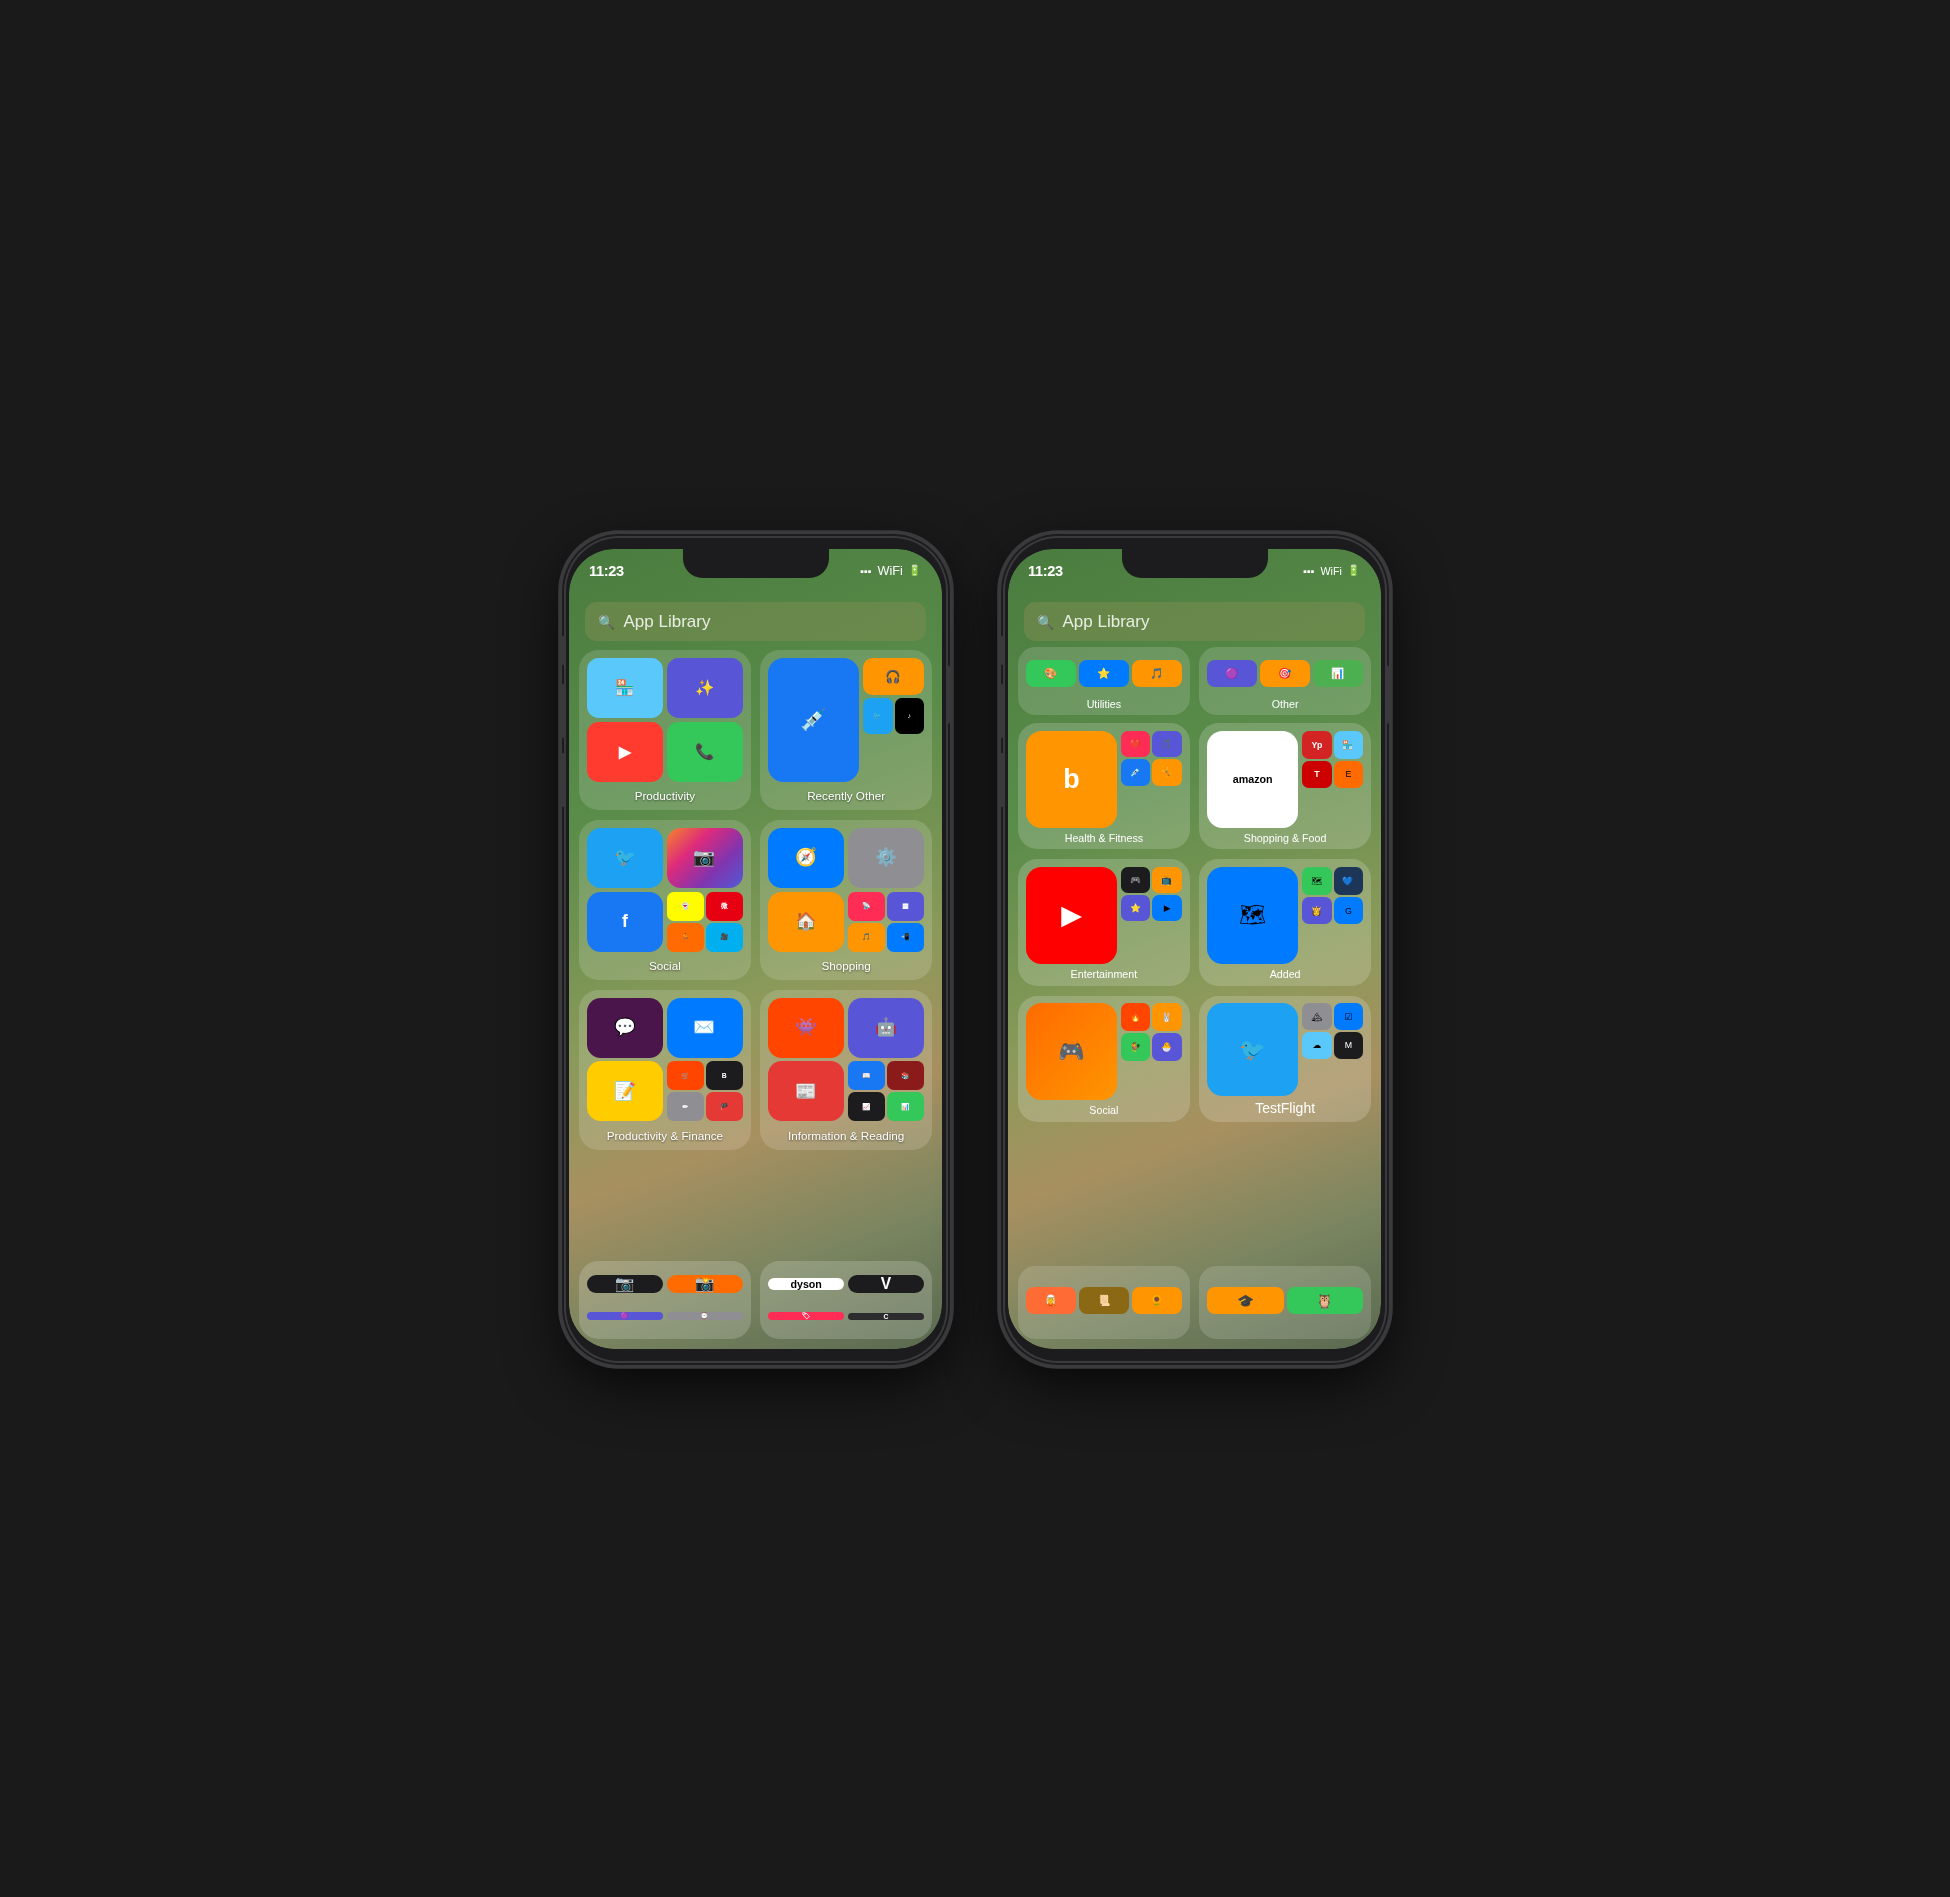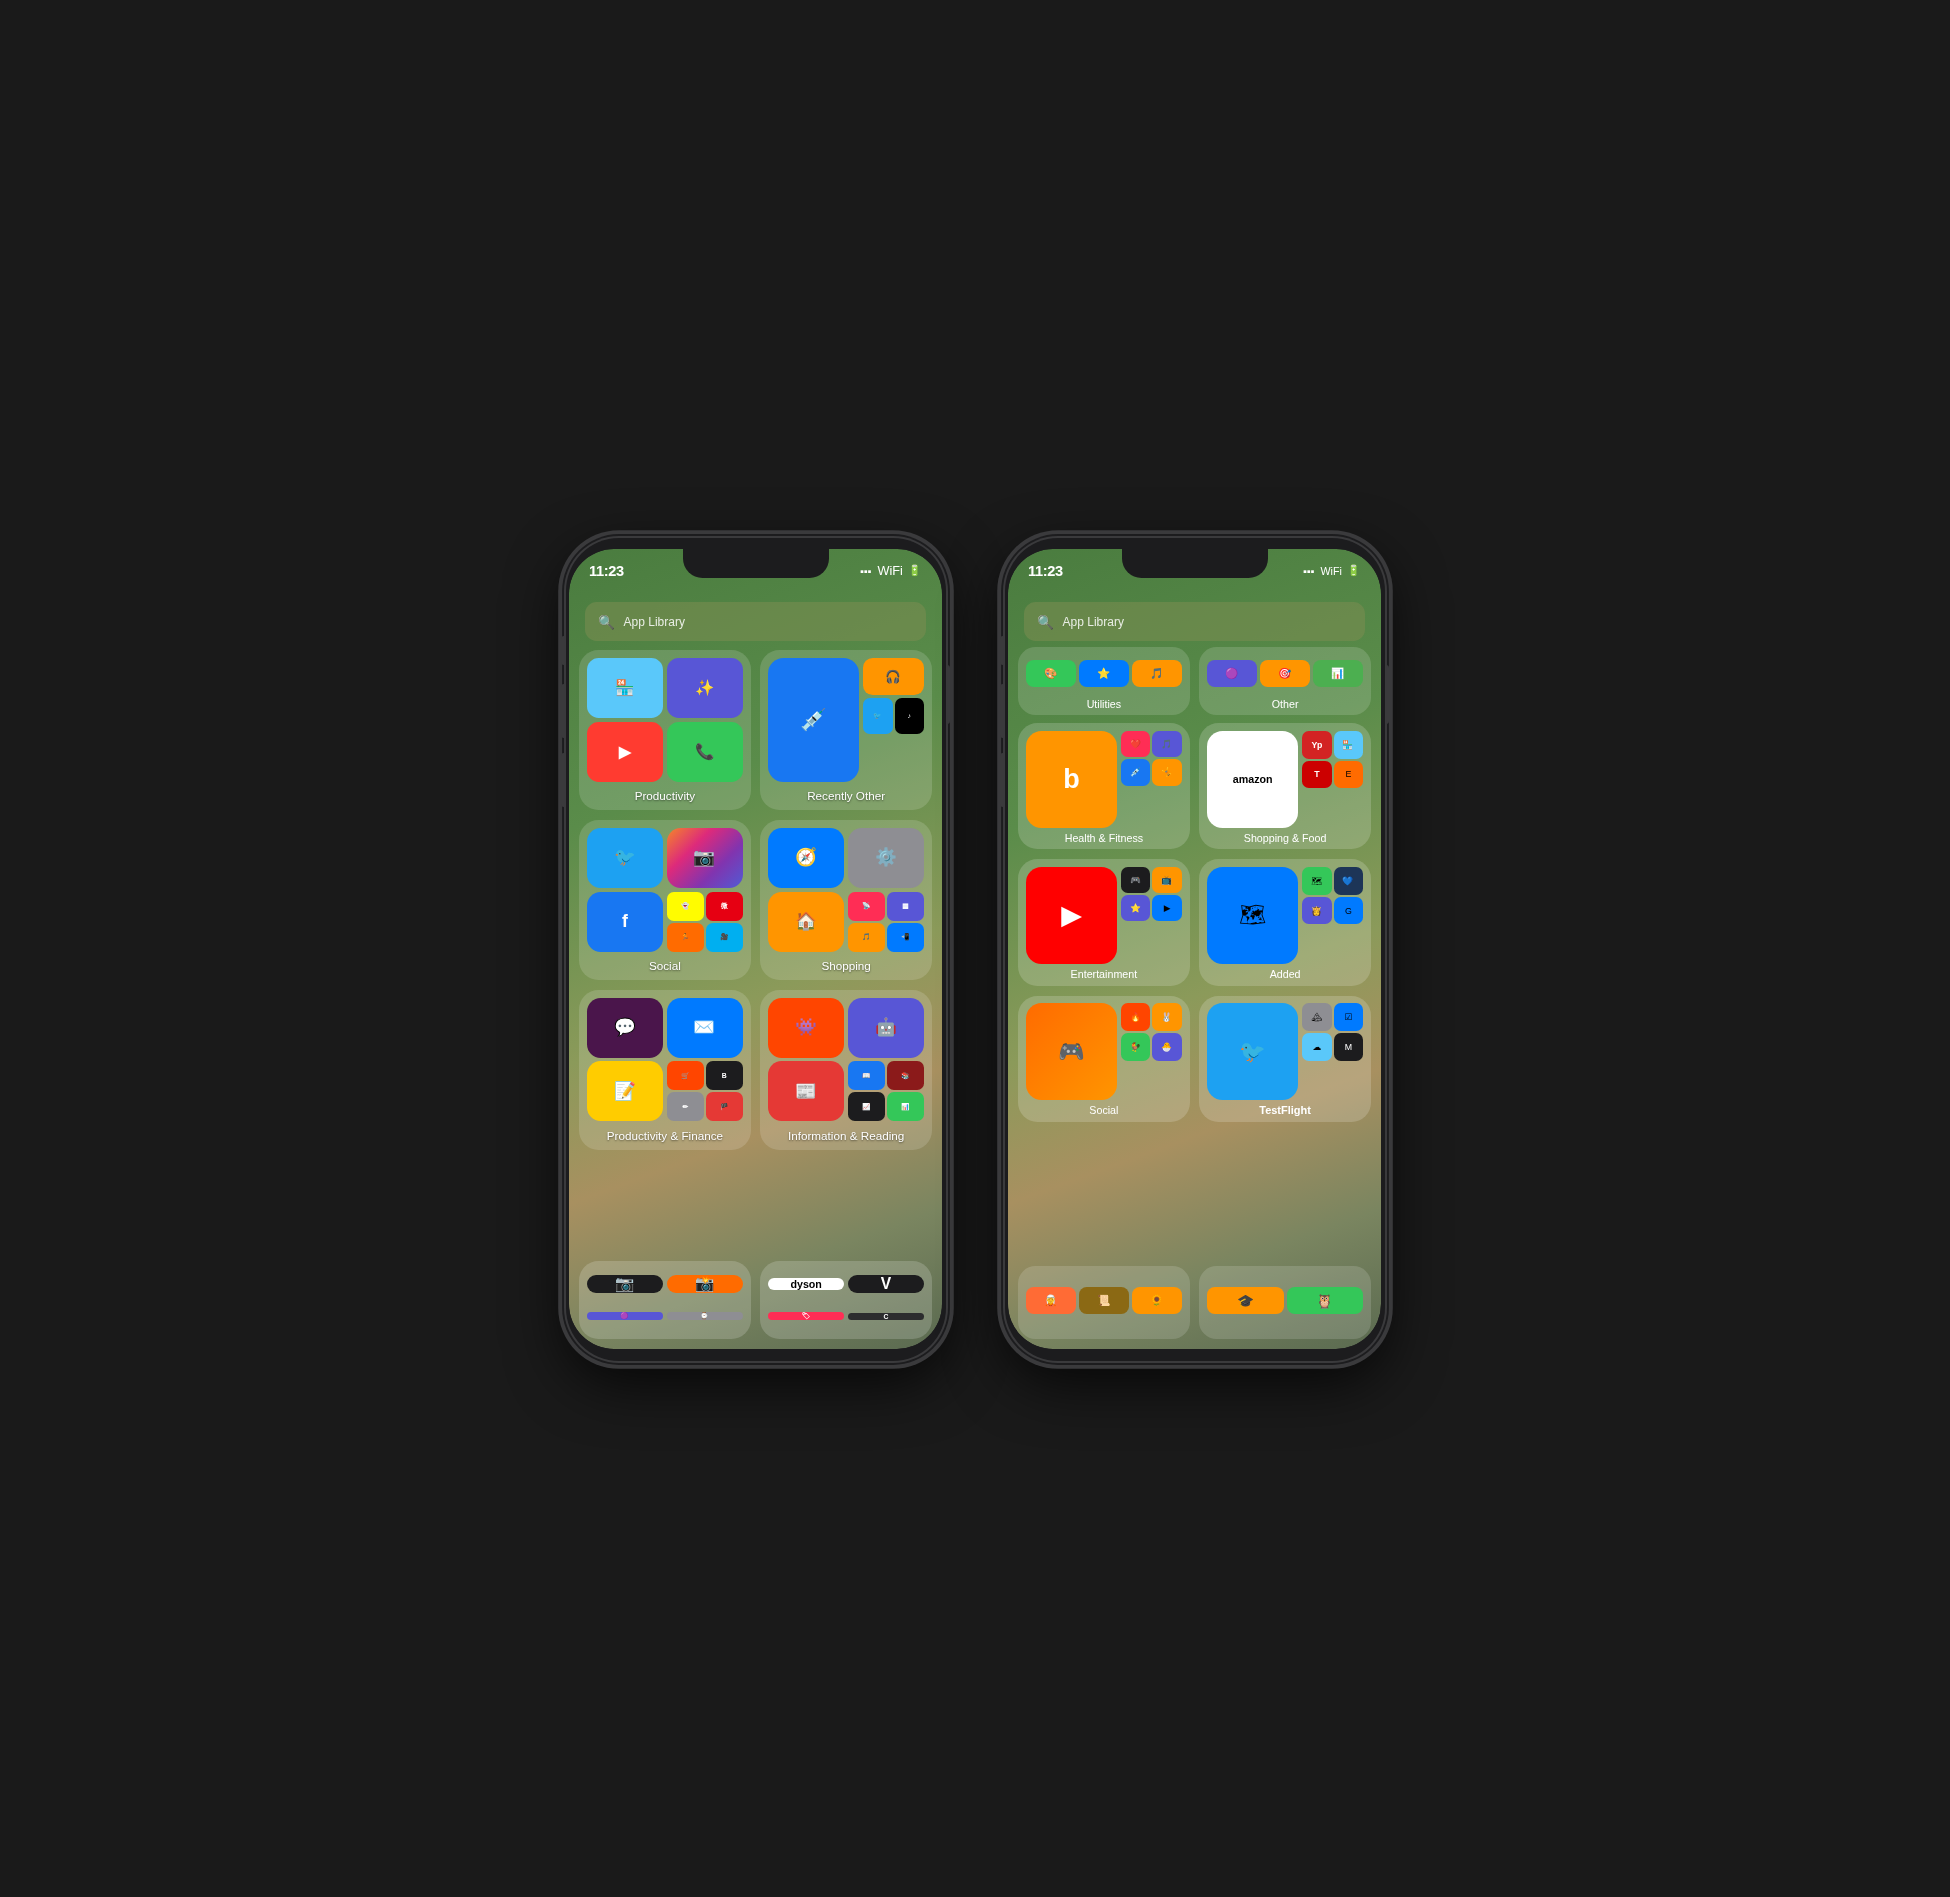--- a/index.html
+++ b/index.html
@@ -99,21 +99,21 @@
       border-radius: 11.7px;
       display: flex;
       align-items: center;
       padding: 0 13.7px;
       gap: 7.8px;
       z-index: 10;
     }
 
     .search-placeholder {
       color: rgba(255,255,255,0.85);
-      font-size: 12px;
+      font-size: 17px;
       font-weight: 400;
     }
 
     
     .app-grid {
       position: absolute;
       top: 101px;
       left: 9.8px;
       right: 9.8px;
       bottom: 29px;
@@ -478,21 +478,21 @@
         <div style="background:rgba(255,255,255,0.18);border-radius:19.5px;display:flex;flex-direction:column;align-items:center;justify-content:flex-end;padding-bottom:5.9px;">
           <div style="flex:1;width:100%;display:grid;grid-template-columns:3fr 2fr;gap:3.9px;padding:7.8px 7.8px 3.9px;">
             <div style="background:#1DA1F2;border-radius:15.6px;display:flex;align-items:center;justify-content:center;grid-row:1/3;font-size:21.5px;">🐦</div>
             <div style="display:grid;grid-template-columns:1fr 1fr;grid-template-rows:1fr 1fr;gap:2px;">
               <div style="background:#8e8e93;border-radius:6.8px;display:flex;align-items:center;justify-content:center;font-size:8.8px;">🏔</div>
               <div style="background:#007AFF;border-radius:6.8px;display:flex;align-items:center;justify-content:center;font-size:8.8px;">☑</div>
               <div style="background:#5AC8FA;border-radius:6.8px;display:flex;align-items:center;justify-content:center;font-size:8.8px;">☁</div>
               <div style="background:#1c1c1e;border-radius:6.8px;display:flex;align-items:center;justify-content:center;font-size:8.8px;color:white;">M</div>
             </div>
           </div>
-          <span style="font-size:11px;color:white;font-weight:700;">TestFlight</span>
+          <span style="font-size:14px;color:white;font-weight:400;">TestFlight</span>
         </div>
 
       </div>
 
       <div style="display:grid;grid-template-columns:1fr 1fr;gap:9.8px;height:73px;">
         <div style="background:rgba(255,255,255,0.15);border-radius:17.6px;display:flex;flex-direction:column;align-items:center;justify-content:flex-end;padding-bottom:4.9px;">
           <div style="flex:1;width:100%;display:grid;grid-template-columns:1fr 1fr 1fr;gap:2.9px;padding:3.9px 7.8px 2.9px;align-items:center;">
             <div style="background:#FF6B35;border-radius:7.8px;height:27px;display:flex;align-items:center;justify-content:center;font-size:10.7px;">🧝</div>
             <div style="background:#8B6914;border-radius:7.8px;height:27px;display:flex;align-items:center;justify-content:center;font-size:10.7px;">📜</div>
             <div style="background:#FF9500;border-radius:7.8px;height:27px;display:flex;align-items:center;justify-content:center;font-size:10.7px;">🌻</div>

